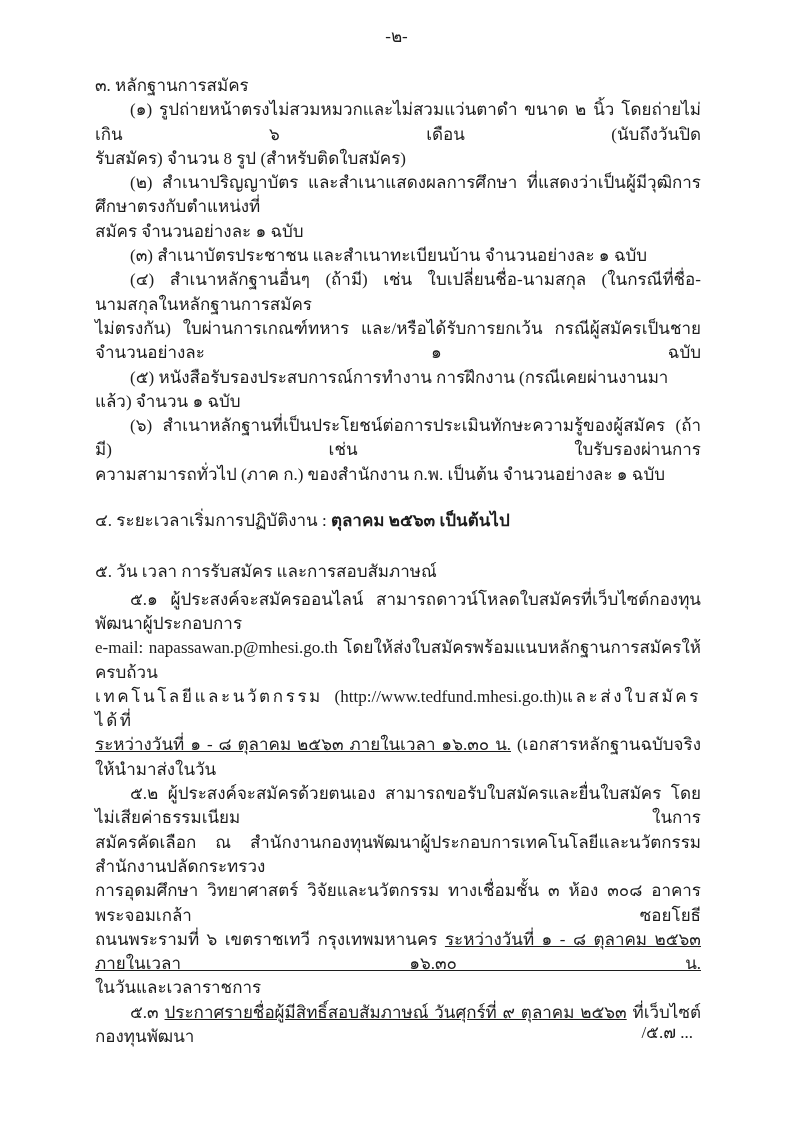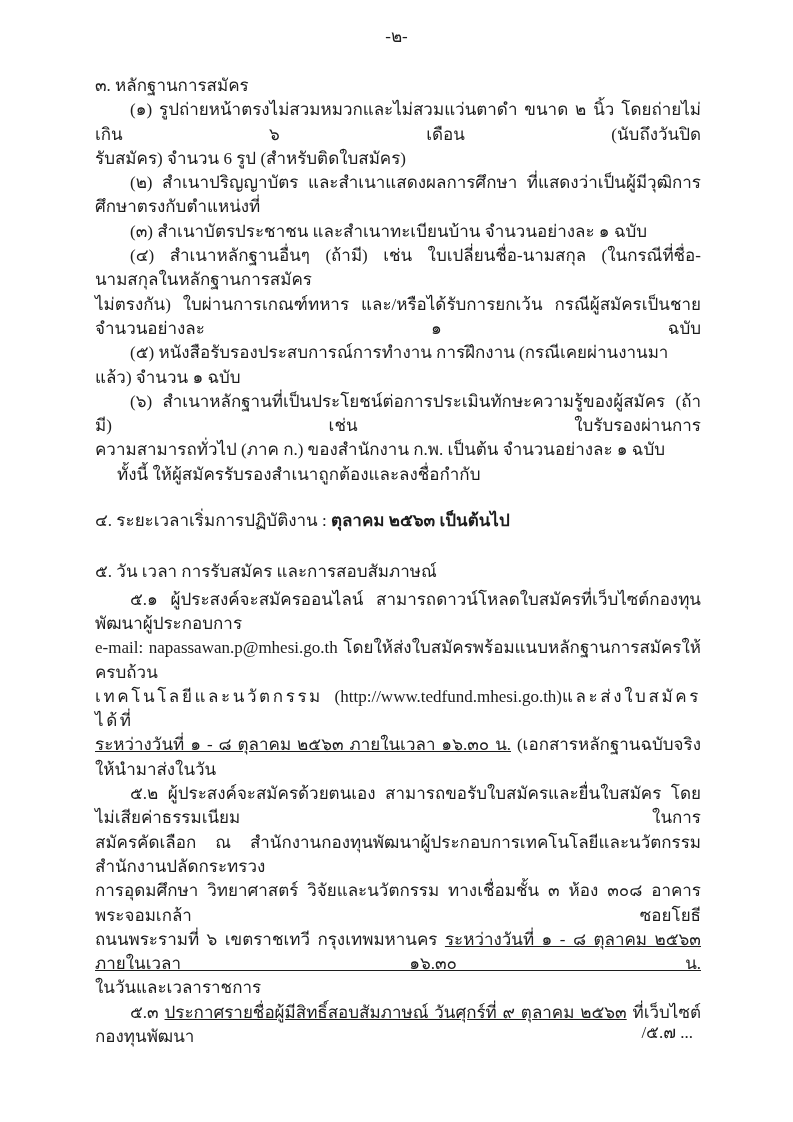--- a/index.html
+++ b/index.html
@@ -36,29 +36,29 @@
   }
 </style>
 </head>
 <body>
 
 <div class="page">
   <div class="pagenum">-๒-</div>
   <div class="content">
       <div class="line h"><span class="b ">๓. หลักฐานการสมัคร</span></div>
       <div class="line jf ind"><span class="">(๑) รูปถ่ายหน้าตรงไม่สวมหมวกและไม่สวมแว่นตาดำ ขนาด ๒ นิ้ว โดยถ่ายไม่เกิน ๖ เดือน (นับถึงวันปิด</span></div>
-      <div class="line"><span class="">รับสมัคร) จำนวน 6 รูป (สำหรับติดใบสมัคร)</span></div>
+      <div class="line"><span class="">รับสมัคร) จำนวน 8 รูป (สำหรับติดใบสมัคร)</span></div>
       <div class="line jf ind"><span class="">(๒) สำเนาปริญญาบัตร และสำเนาแสดงผลการศึกษา ที่แสดงว่าเป็นผู้มีวุฒิการศึกษาตรงกับตำแหน่งที่</span></div>
+      <div class="line"><span class="">สมัคร จำนวนอย่างละ ๑ ฉบับ</span></div>
       <div class="line ind"><span class="">(๓) สำเนาบัตรประชาชน และสำเนาทะเบียนบ้าน จำนวนอย่างละ ๑ ฉบับ</span></div>
       <div class="line jf ind"><span class="">(๔) สำเนาหลักฐานอื่นๆ (ถ้ามี) เช่น ใบเปลี่ยนชื่อ-นามสกุล (ในกรณีที่ชื่อ-นามสกุลในหลักฐานการสมัคร</span></div>
       <div class="line jf"><span class="">ไม่ตรงกัน) ใบผ่านการเกณฑ์ทหาร และ/หรือได้รับการยกเว้น กรณีผู้สมัครเป็นชาย จำนวนอย่างละ ๑ ฉบับ</span></div>
       <div class="line ind"><span class="">(๕) หนังสือรับรองประสบการณ์การทำงาน การฝึกงาน (กรณีเคยผ่านงานมาแล้ว) จำนวน ๑ ฉบับ</span></div>
       <div class="line jf ind"><span class="">(๖) สำเนาหลักฐานที่เป็นประโยชน์ต่อการประเมินทักษะความรู้ของผู้สมัคร (ถ้ามี) เช่น ใบรับรองผ่านการ</span></div>
       <div class="line"><span class="">ความสามารถทั่วไป (ภาค ก.) ของสำนักงาน ก.พ. เป็นต้น จำนวนอย่างละ ๑ ฉบับ</span></div>
-      <div class="line ind2"><span class="">ทั้งนี้ ให้ผู้สมัครรับรองสำเนาถูกต้องและลงชื่อกำกับ</span></div>
       <div class="line h" style="margin-top: 22px;"><span class="b ">๔. ระยะเวลาเริ่มการปฏิบัติงาน : </span><span class="">ตุลาคม ๒๕๖๓ เป็นต้นไป</span></div>
       <div class="line h" style="margin-top: 27px;"><span class="b ">๕. วัน เวลา การรับสมัคร และการสอบสัมภาษณ์</span></div>
       <div class="line jf ind" style="margin-top: 3px;"><span class="">๕.๑ ผู้ประสงค์จะสมัครออนไลน์ สามารถดาวน์โหลดใบสมัครที่เว็บไซต์กองทุนพัฒนาผู้ประกอบการ</span></div>
       <div class="line jf"><span class="">e-mail: napassawan.p@mhesi.go.th โดยให้ส่งใบสมัครพร้อมแนบหลักฐานการสมัครให้ครบถ้วน</span></div>
       <div class="line jf"><span class="ls">เทคโนโลยีและนวัตกรรม </span><span class="">(http://www.tedfund.mhesi.go.th)</span><span class="ls">และส่งใบสมัครได้ที่</span></div>
       <div class="line jf"><span class="b u ">ระหว่างวันที่ ๑ - ๘ ตุลาคม ๒๕๖๓ ภายในเวลา ๑๖.๓๐ น.</span><span class="b "> </span><span class="b ">(เอกสารหลักฐานฉบับจริงให้นำมาส่งในวัน</span></div>
       <div class="line jf ind"><span class="">๕.๒ ผู้ประสงค์จะสมัครด้วยตนเอง สามารถขอรับใบสมัครและยื่นใบสมัคร โดยไม่เสียค่าธรรมเนียม ในการ</span></div>
       <div class="line jf"><span class="">สมัครคัดเลือก ณ สำนักงานกองทุนพัฒนาผู้ประกอบการเทคโนโลยีและนวัตกรรม สำนักงานปลัดกระทรวง</span></div>
       <div class="line jf"><span class="">การอุดมศึกษา วิทยาศาสตร์ วิจัยและนวัตกรรม ทางเชื่อมชั้น ๓ ห้อง ๓๐๘ อาคารพระจอมเกล้า ซอยโยธี</span></div>
       <div class="line jf"><span class="">ถนนพระรามที่ ๖ เขตราชเทวี กรุงเทพมหานคร </span><span class="b u ">ระหว่างวันที่ ๑ - ๘ ตุลาคม ๒๕๖๓ ภายในเวลา ๑๖.๓๐ น.</span></div>

